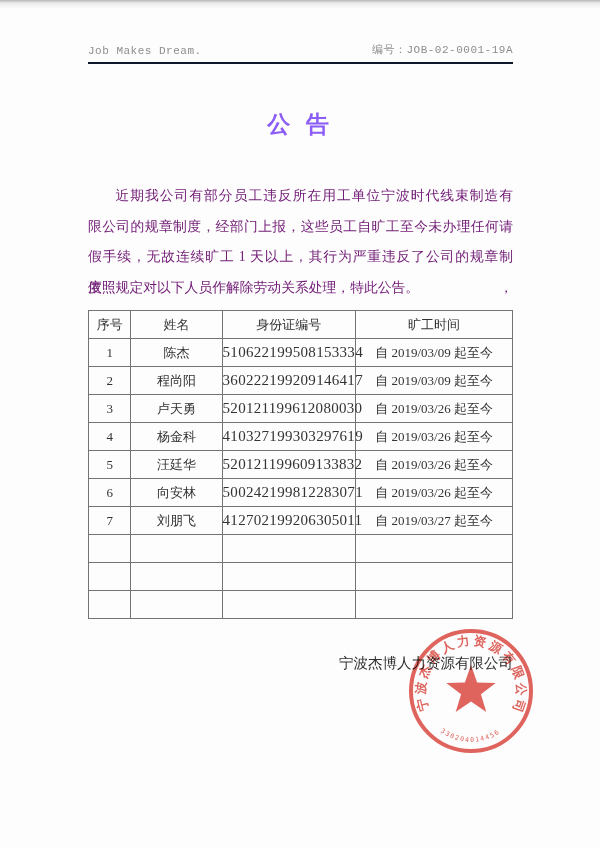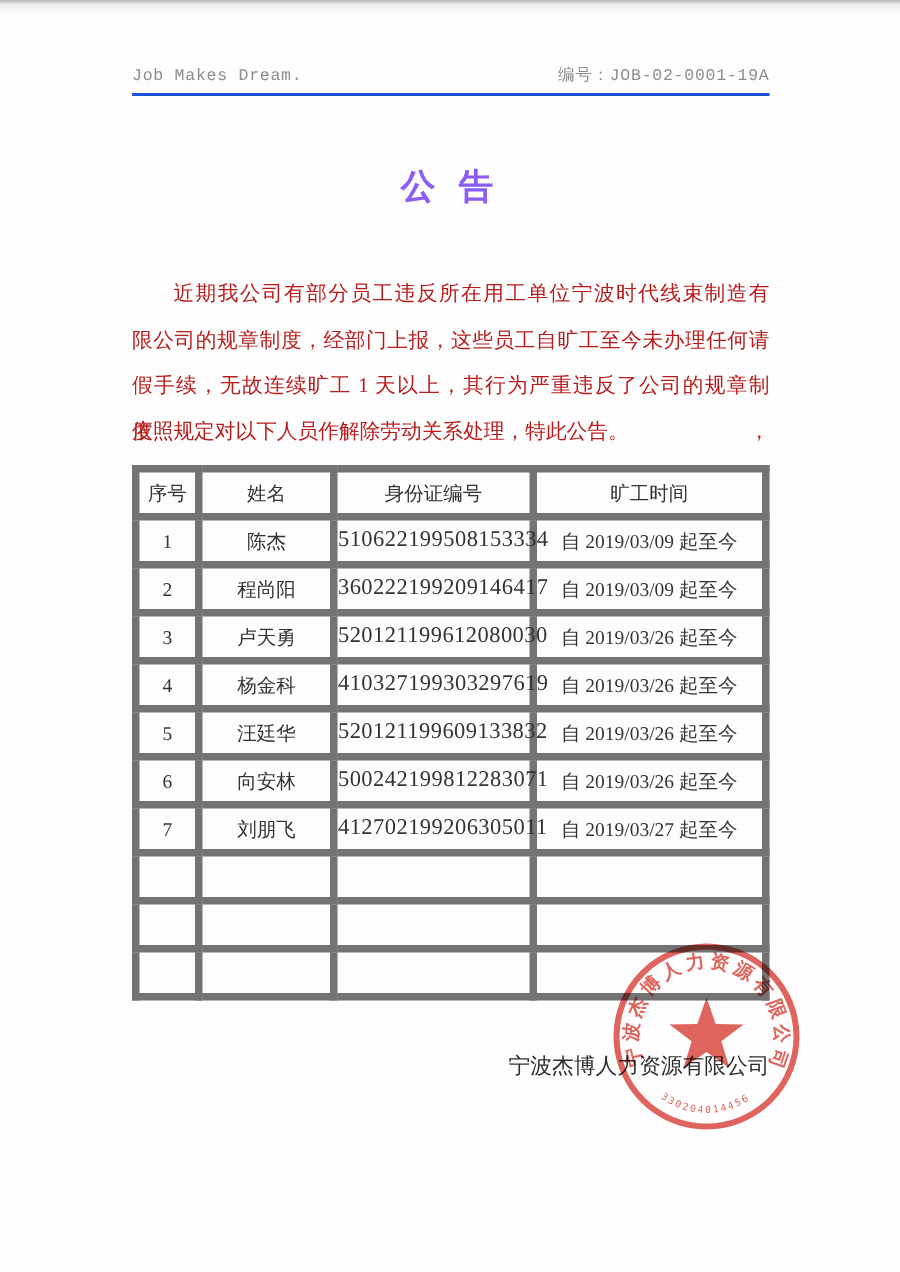--- a/index.html
+++ b/index.html
@@ -21,51 +21,51 @@
     background:linear-gradient(180deg,rgba(110,110,110,.50) 0,rgba(170,170,170,.22) 3px,rgba(255,255,255,0) 9px);
     pointer-events:none;
   }
   .content{
     position:absolute;left:88px;top:42px;width:425px;
   }
   .header{
     display:flex;justify-content:space-between;align-items:flex-end;
     font-family:"Liberation Mono","DejaVu Sans Mono",monospace;
     font-size:11px;letter-spacing:.5px;color:#8d8d8d;
-    border-bottom:2px solid #1d4ed8;
+    border-bottom:2px solid #0f172a;
     padding-bottom:5px;
   }
   .title{
     margin:44px 0 0 0;
     text-align:center;
     font-size:23px;font-weight:bold;color:#8b5cf6;
     letter-spacing:5px;
     line-height:33px;
   }
   .body{
     margin-top:40px;
-    font-size:13.8px;color:#b91c1c;
+    font-size:13.8px;color:#701a75;
   }
   .bl{
     margin:0;height:30.5px;line-height:30.5px;
     text-align:justify;text-align-last:justify;
     text-justify:inter-ideograph;
   }
   .bl.indent{text-indent:2em;}
   .bl.last{text-align-last:left;}
   .list-label{
     font-weight:bold;font-size:12.5px;color:#222;
     margin-top:5px;line-height:16px;
   }
   table{
     width:100%;border-collapse:collapse;table-layout:fixed;
     margin-top:7px;
   }
   th,td{
-    border:5px solid #737373;
+    border:1px solid #737373;
     height:27px;padding:0;
     text-align:center;vertical-align:middle;
     font-weight:normal;font-size:13px;color:#333;
   }
   td.id-cell{font-size:15px;letter-spacing:.3px;}
   .footer{
     margin-top:29px;text-align:right;
     font-size:14.5px;color:#2f2f2f;
   }
   .footer .company{line-height:30px;}

